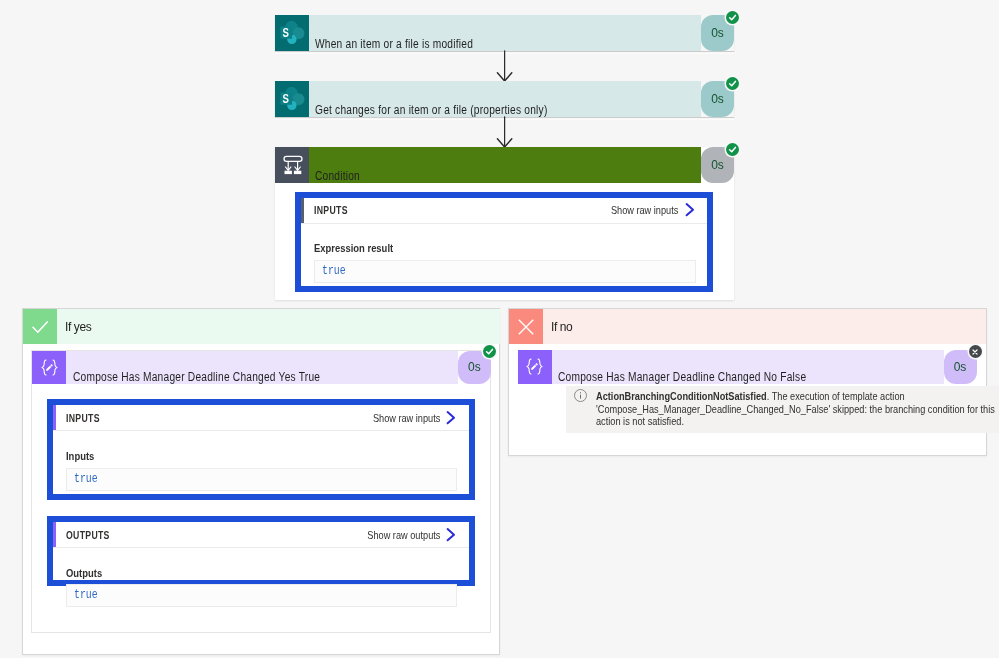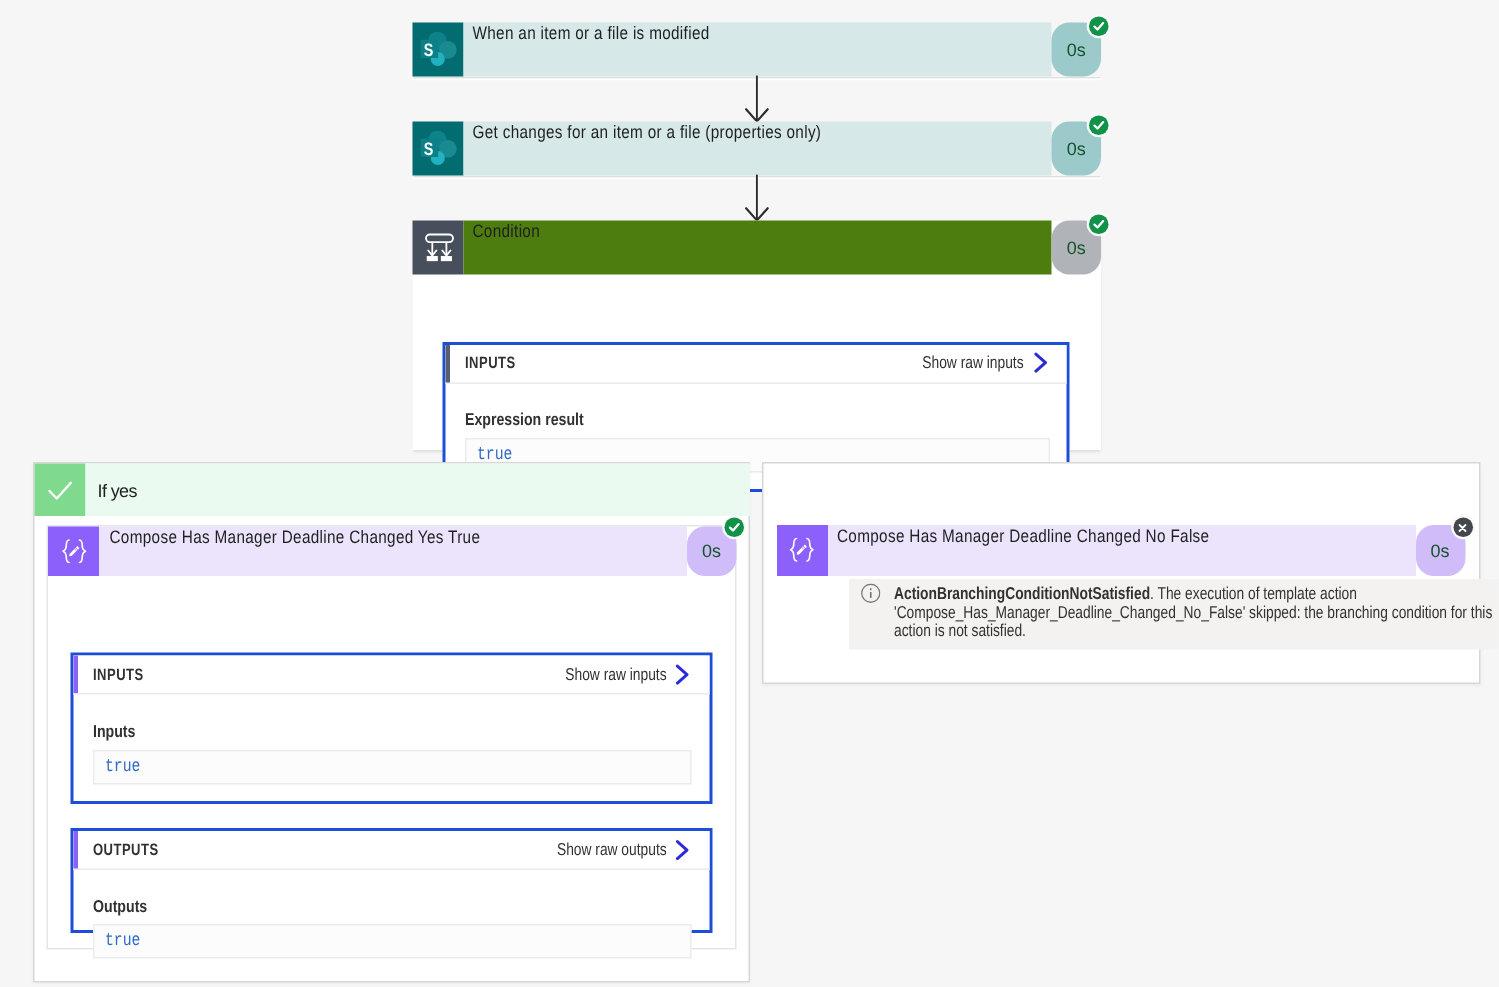--- a/index.html
+++ b/index.html
@@ -7,21 +7,21 @@
   html,body{margin:0;padding:0;}
   body{width:999px;height:658px;background:#f6f6f6;
        font-family:"Liberation Sans",sans-serif;overflow:hidden;
        -webkit-font-smoothing:antialiased;}
   .stage{position:relative;width:999px;height:658px;}
 
   
   .card{position:absolute;display:flex;align-items:stretch;
         box-shadow:0 1px 1px rgba(0,0,0,.20), 0 2.5px 0 #ffffff;}
   .card .ic{width:34px;flex:0 0 34px;display:flex;align-items:center;justify-content:center;}
-  .card .ttl{flex:1 1 auto;display:flex;align-items:flex-start;padding-left:6.3px;}
+  .card .ttl{flex:1 1 auto;display:flex;align-items:flex-end;padding-left:6.3px;}
   .card .ttl > span{font-size:12px;color:#1f1f1f;letter-spacing:.25px;white-space:nowrap;
              display:inline-block;transform:scaleX(.85);transform-origin:left center;}
   .card .dur{flex:0 0 33px;display:flex;align-items:center;justify-content:center;
              font-size:12px;color:#14532d;border-radius:12px;}
 
   .card.teal .ic{background:#036c70;}
   .card.teal .ttl{background:#d7e8e8;}
   .card.teal .dur{background:#9cc9ca;}
 
   .card.gray .ic{background:#484f5c;}
@@ -51,21 +51,21 @@
                    font-size:12px;color:#1f1f1f;letter-spacing:-0.4px;}
   .branch-head.yes .sq{background:#80da8d;}
   .branch-head.yes .lb{background:#eafaf0;}
   .branch-head.no  .sq{background:#fa8a7e;}
   .branch-head.no  .lb{background:#fdedea;}
 
   
   .panel{position:absolute;background:#fff;border:1px solid #e1e1e1;}
 
   
-  .sect{position:absolute;background:#fff;border:2px solid #1d4ed8;margin-top:36px;}
+  .sect{position:absolute;background:#fff;border:6px solid #1d4ed8;}
   .sect-hd{position:relative;height:26px;display:flex;align-items:center;
            border-bottom:1px solid #eaeaea;background:#fff;}
   .sect-hd .bar{position:absolute;left:0;top:0;bottom:0;width:3px;}
   .sect-hd .lbl{font-size:11px;font-weight:bold;color:#323130;letter-spacing:.4px;margin-left:12.5px;
                 display:inline-block;transform:scaleX(.79);transform-origin:left center;}
   .sect-hd .link{position:absolute;right:28.5px;font-size:11.5px;color:#323130;
                  display:inline-block;transform:scaleX(.80);transform-origin:right center;}
   .sect-hd .chev{position:absolute;right:12.3px;top:50%;transform:translateY(-52%);line-height:0;}
   .sect-bd{padding:0;}
   .fld-label{font-size:11.5px;font-weight:bold;color:#323130;
@@ -265,20 +265,28 @@
     </div>
     <div class="sect-bd">
       <div class="fld-label" style="margin:18.7px 0 0 12.5px;">Outputs</div>
       <div class="val-box" style="margin:3.8px 11.5px 0 12.5px;height:22.8px;">
           <span>true</span>
         </div>
     </div>
   </div>
 
   <div class="branch" style="left:508px;top:308px;width:478.5px;height:148px;"></div>
+  <div class="branch-head no" style="left:509px;top:309px;width:477px;">
+    <div class="sq">
+      <svg width="22" height="22" viewBox="0 0 22 22">
+          <path d="M3.8 3.8 L 18.2 18.2 M18.2 3.8 L 3.8 18.2" fill="none" stroke="#fff" stroke-width="1.35" stroke-linecap="butt"></path>
+        </svg>
+    </div>
+    <div class="lb">If no</div>
+  </div>
 
   <div class="card purple" style="left:517.5px;top:349.5px;width:459px;height:34.5px;box-shadow:none;">
     <div class="ic">
       <svg width="17" height="17" viewBox="0 0 20 20">
           <use href="#compose-icon"></use>
         </svg>
     </div>
     <div class="ttl">
         <span>Compose Has Manager Deadline Changed No False</span>
       </div>

